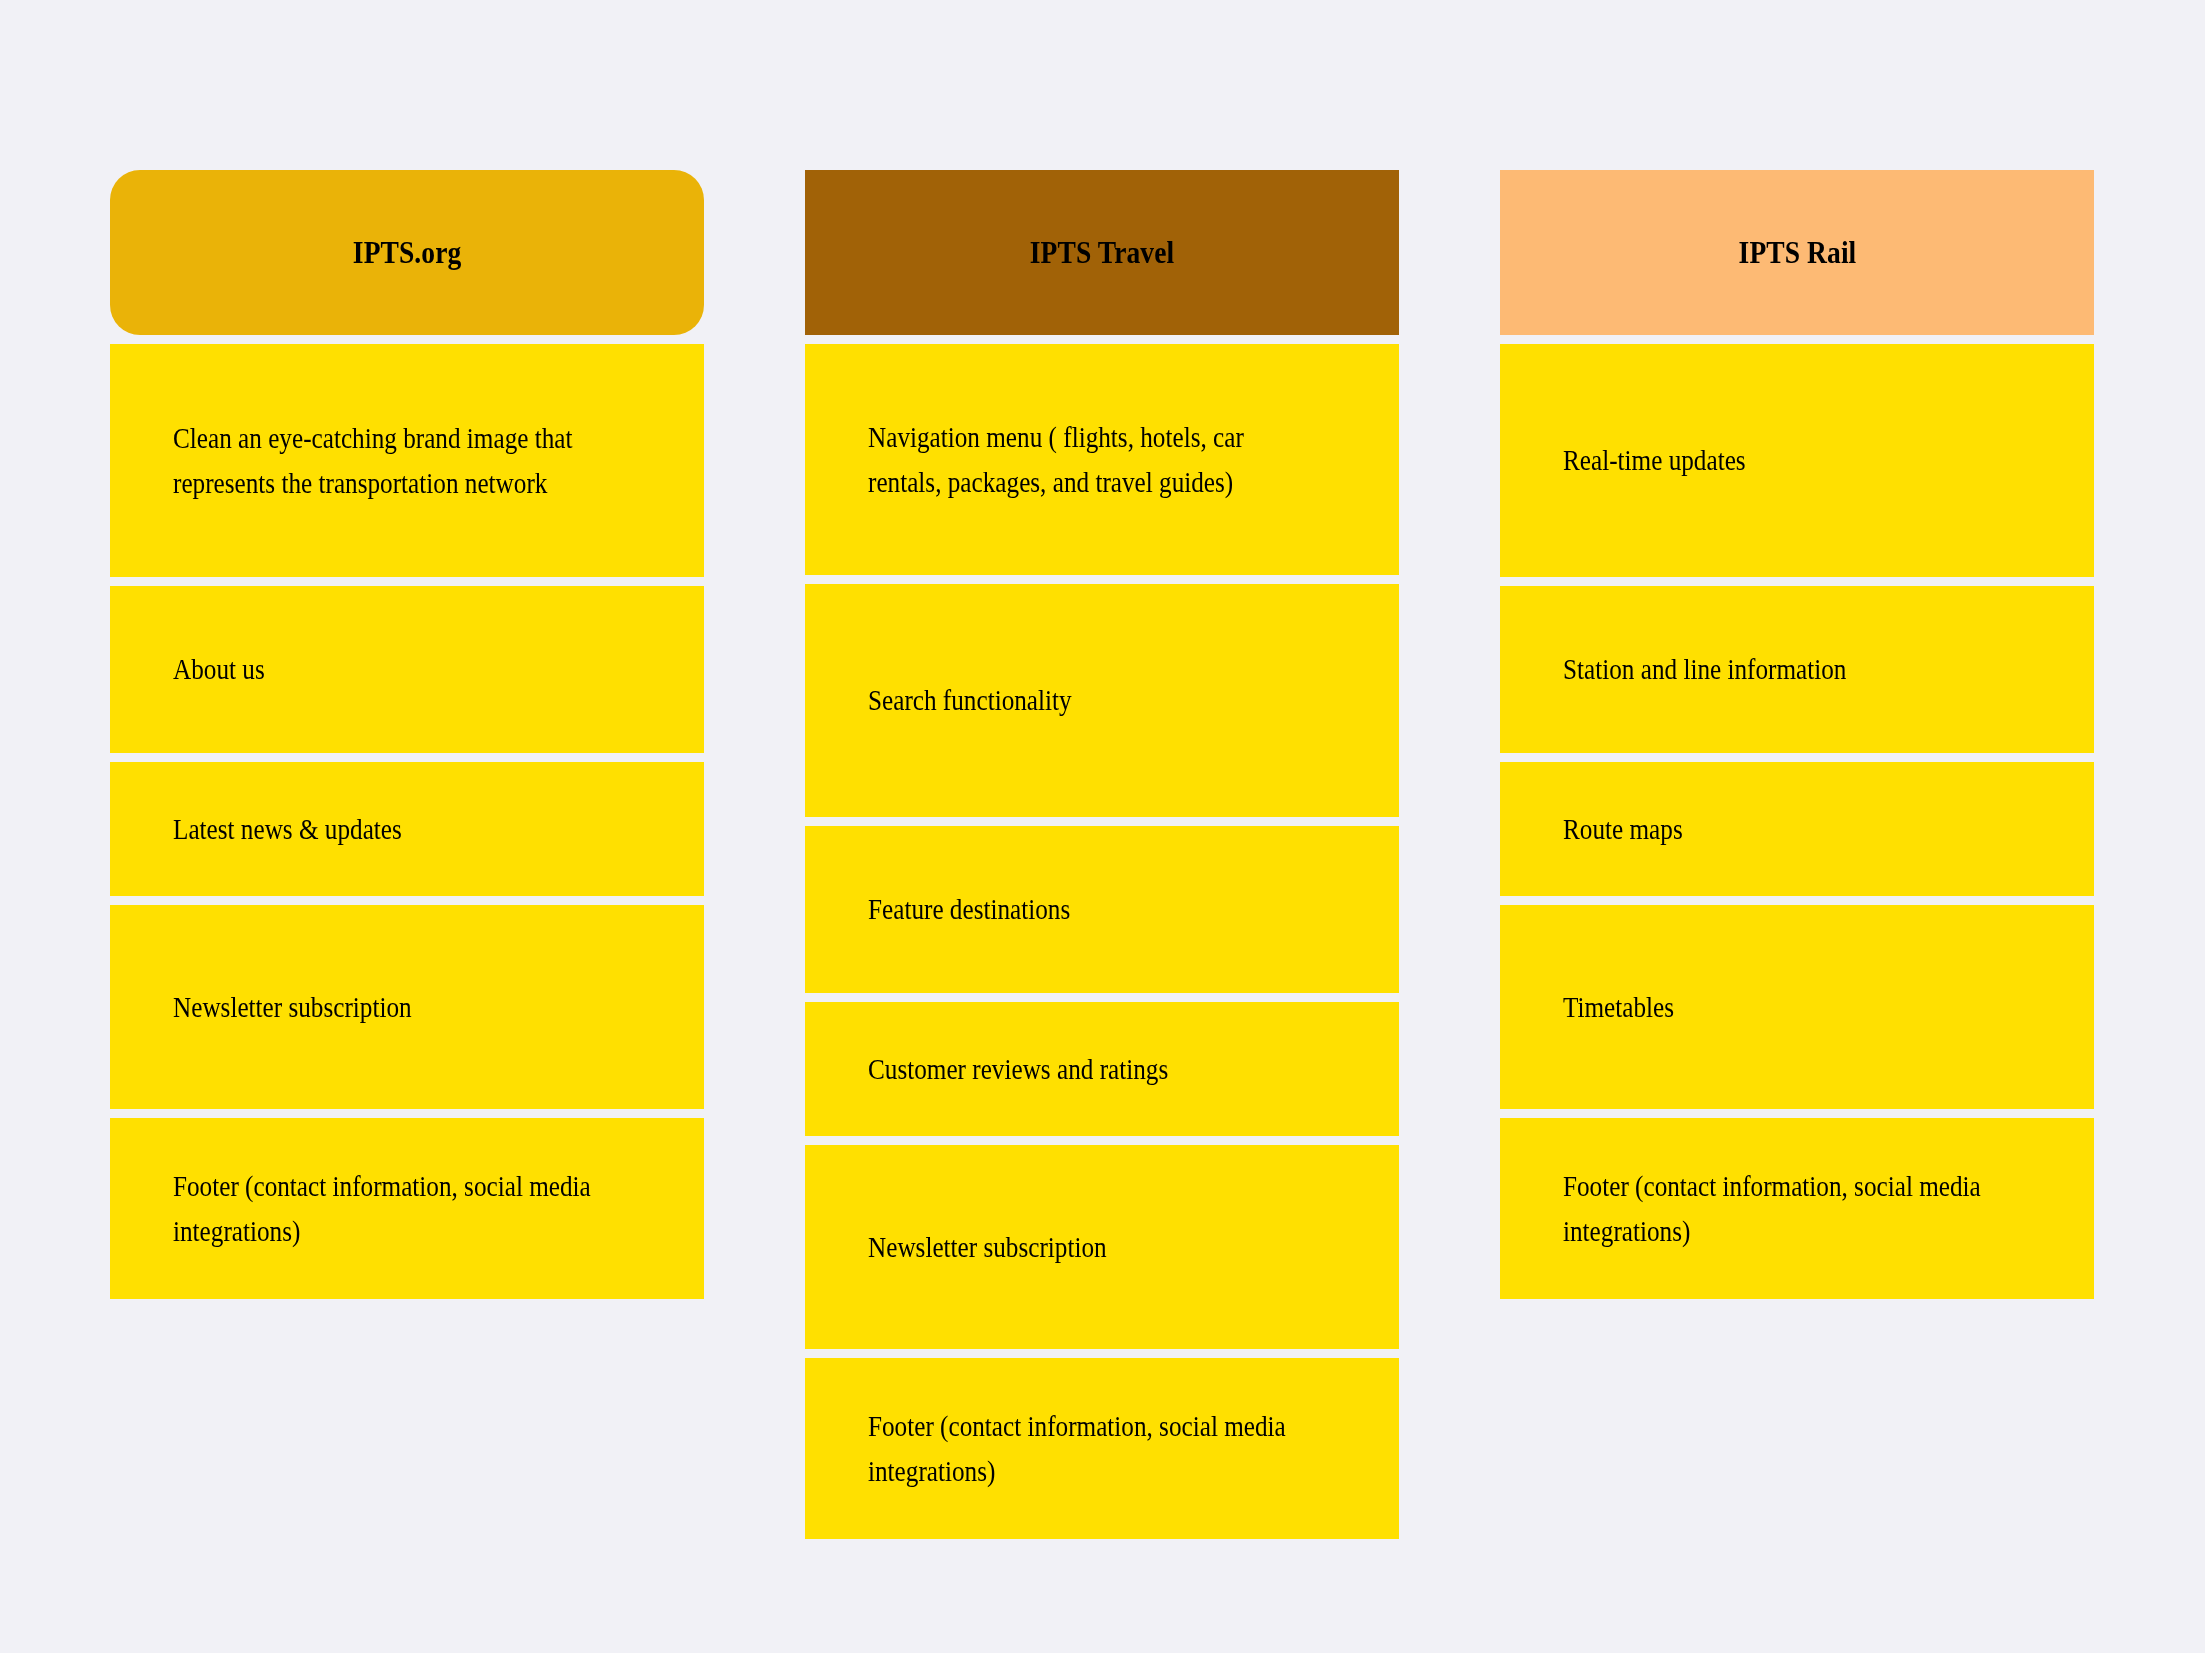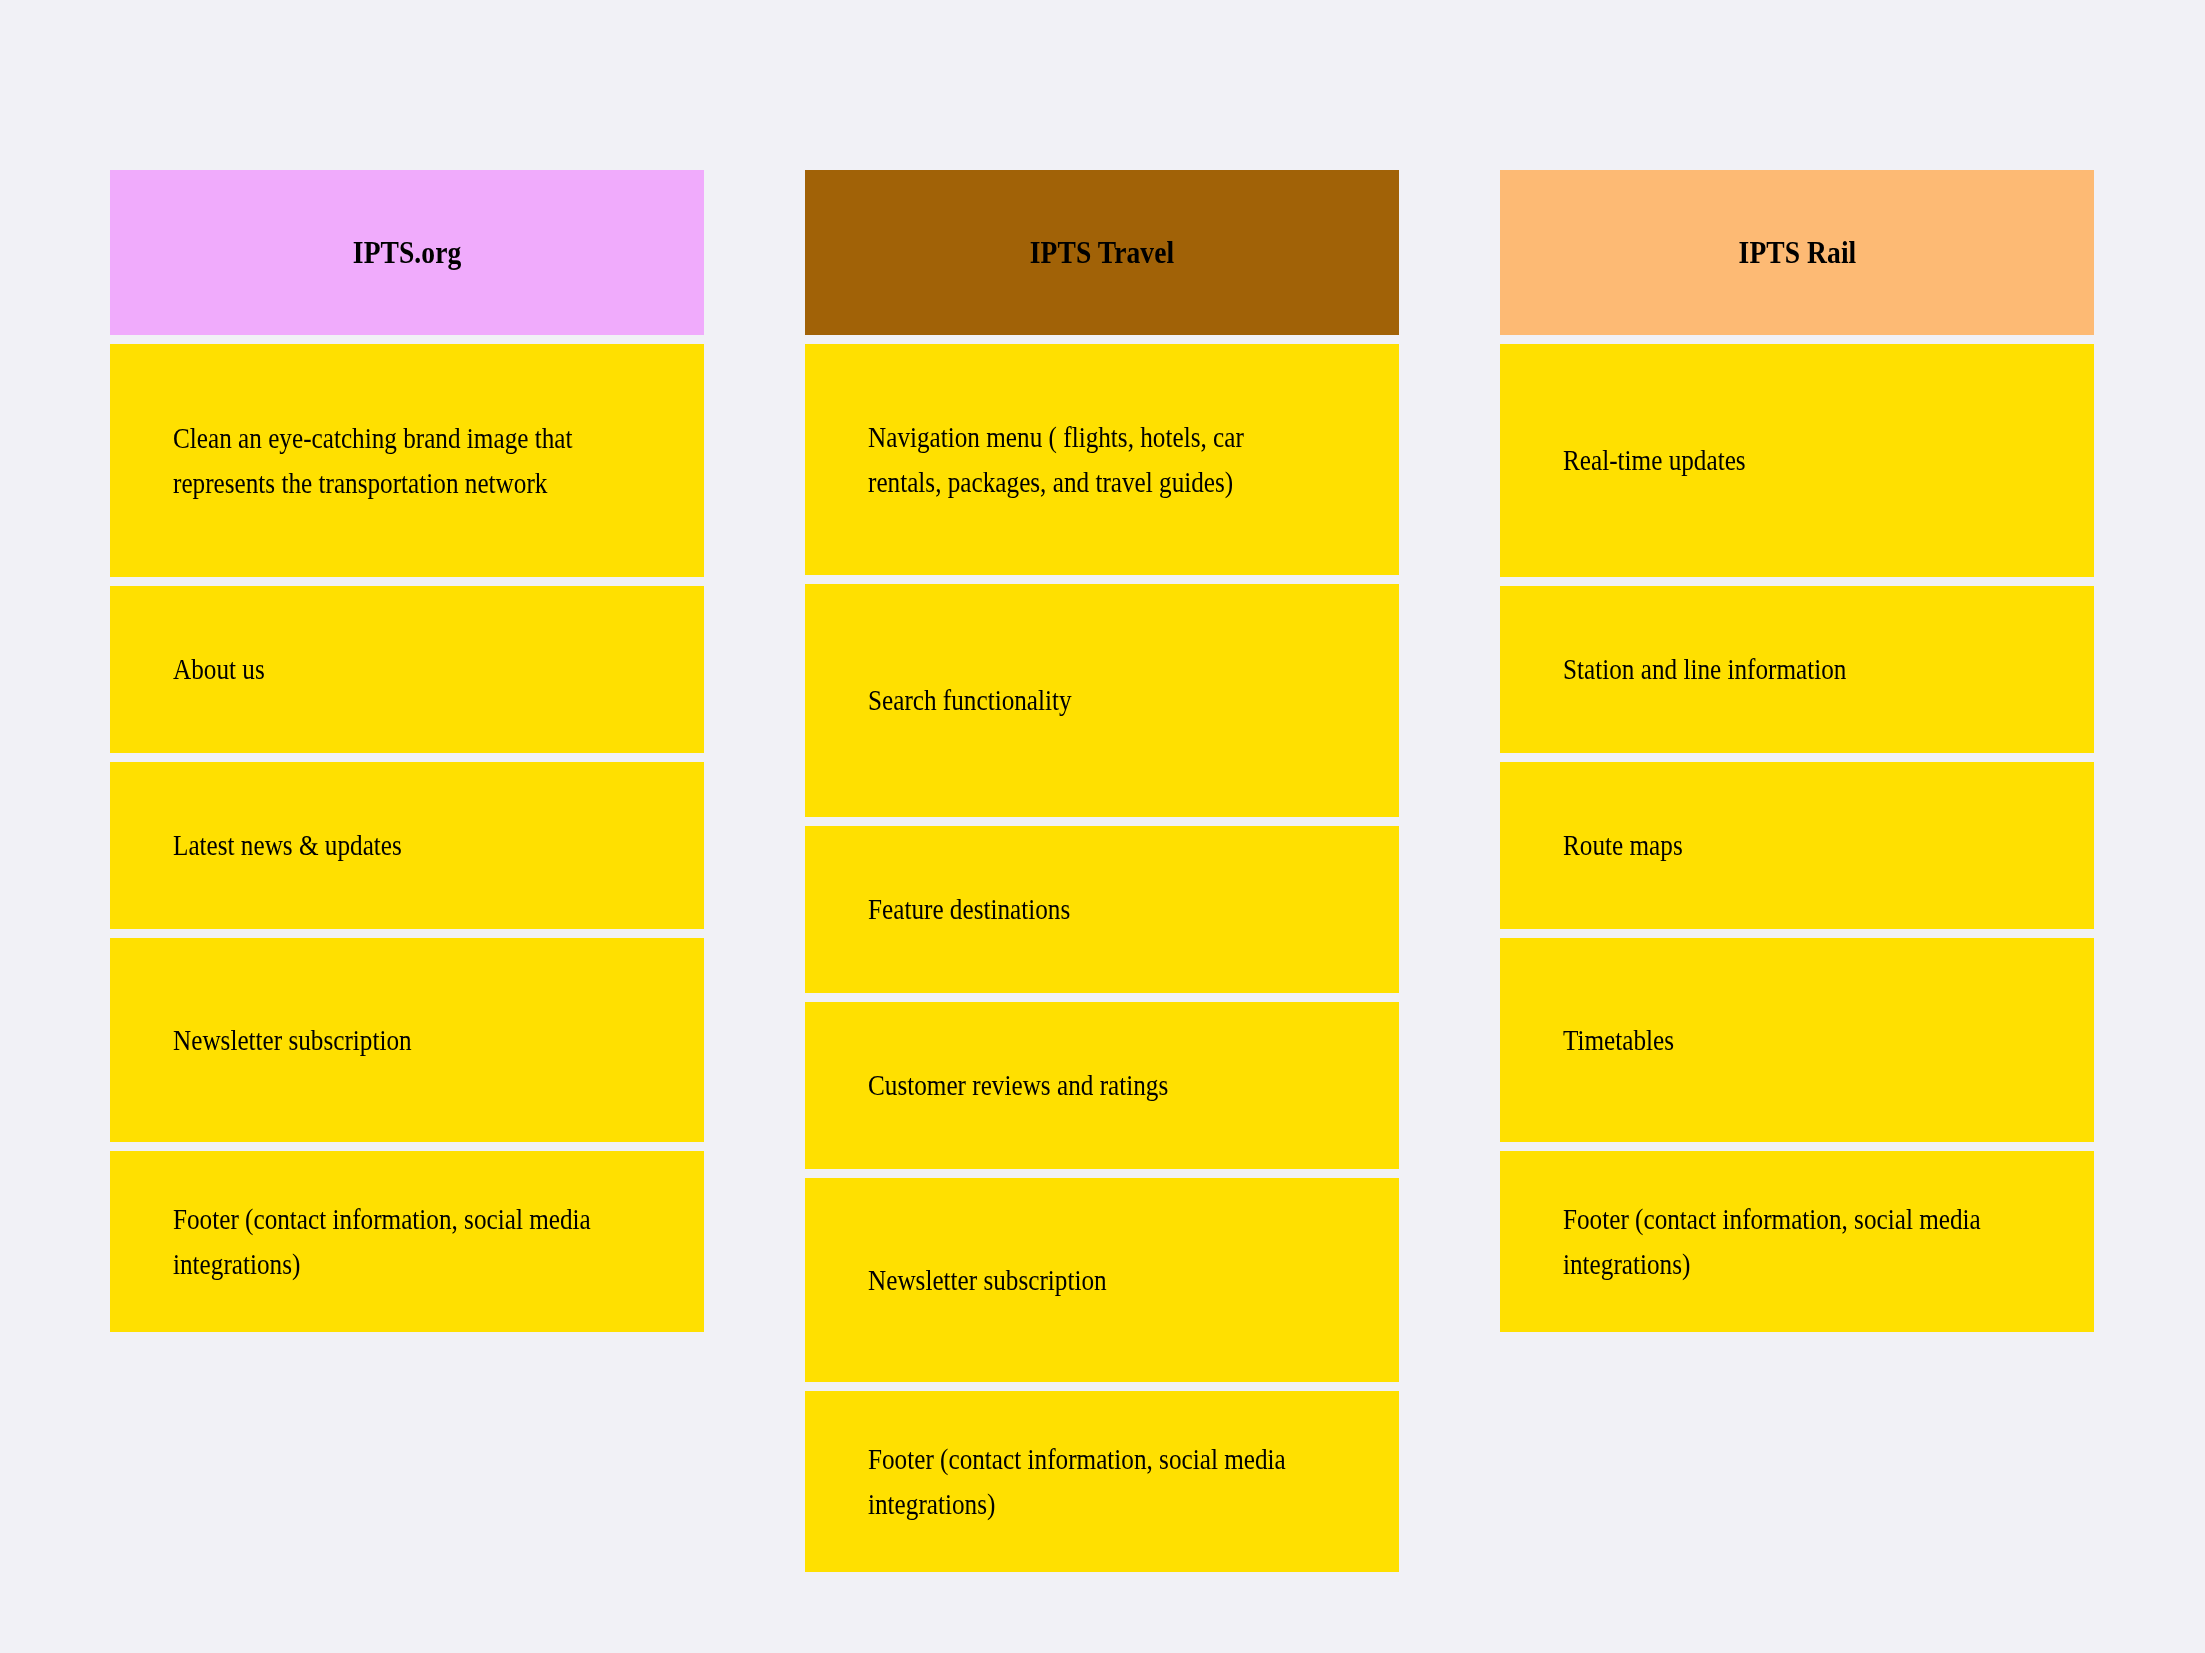--- a/index.html
+++ b/index.html
@@ -65,31 +65,31 @@
     color: #000000;
     transform: scaleX(0.84);
     transform-origin: left center;
     width: 119%;
   }
 
   
   .r0 { height: 231px; }
   .r1 { height: 233px; }
   .r2 { height: 167px; }
-  .r3 { height: 167px; justify-content: flex-end; }
+  .r3 { height: 134px; justify-content: flex-end; }
   .r4 { height: 204px; }
   .r5 { height: 181px; }
 </style>
 </head>
 <body style="background: rgb(241, 241, 246);">
 
 <div id="board">
 
   <div class="column">
-    <div class="col-header" style="background: #f0abfc;">
+    <div class="col-header" style="background: #eab308; border-radius: 30px;">
       <span class="col-header-title">IPTS.org</span>
     </div>
     <div class="cell r1">
       <span class="cell-text">Clean an eye-catching brand image that represents the transportation network</span>
     </div>
     <div class="cell r2">
       <span class="cell-text">About us</span>
     </div>
     <div class="cell r3">
       <span class="cell-text">Latest news &amp; updates</span>

